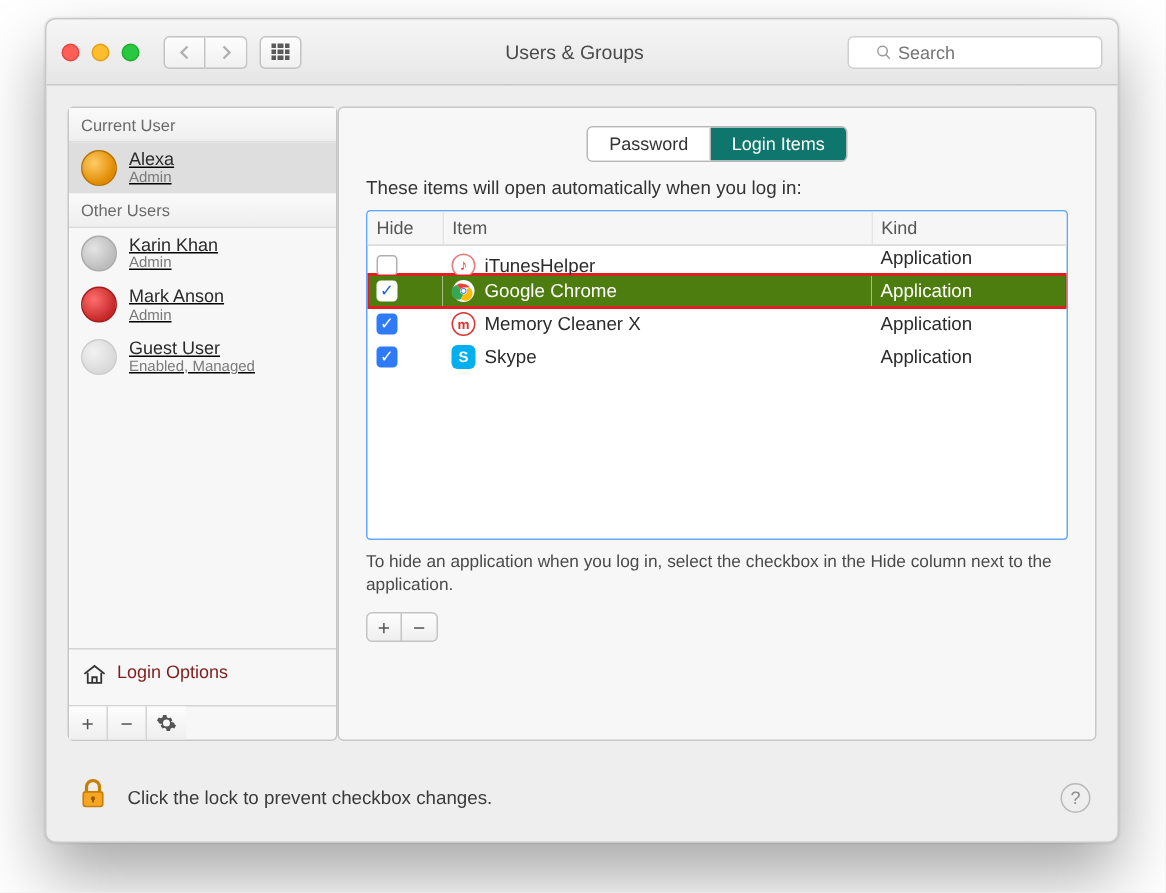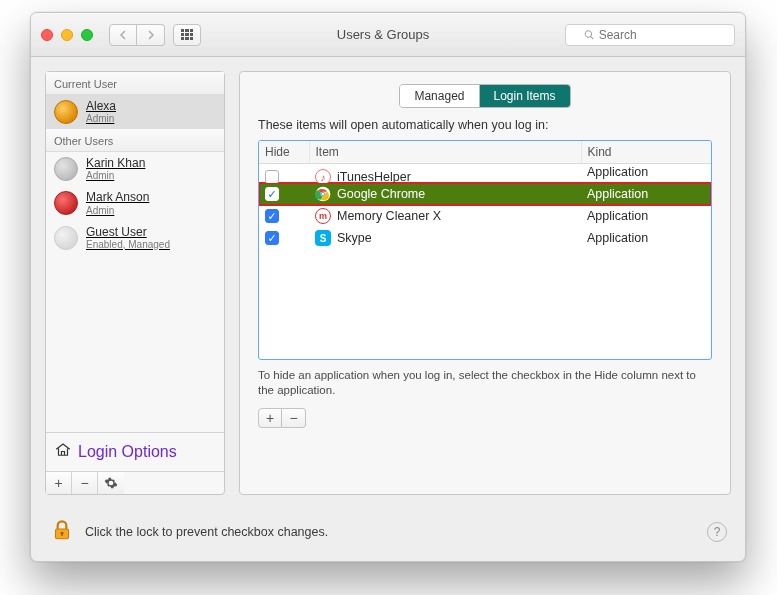--- a/index.html
+++ b/index.html
@@ -52,21 +52,21 @@
   .title { flex:1; text-align:center; font-size:13px; color:#4a4a4a; }
   .search {
     width: 170px; height: 22px;
     background:#fff; border:1px solid #cfcfcf; border-radius:4px;
     display:flex; align-items:center; padding:0 18px; gap:4px;
     color:#b0b0b0; font-size:12px;
   }
   .search svg { width:12px; height:12px; fill:#9b9b9b; }
   .search input { border:none; outline:none; font-size:12px; width:100%; color:#333; }
   
-  .body { flex:1; display:flex; gap:14px; padding: 14px 14px 10px 14px; }
+  .body { flex:1; display:flex; padding: 14px 14px 10px 14px; }
   
   .sidebar {
     width: 180px;
     display:flex; flex-direction:column;
     border:1px solid #c7c7c7; border-radius:4px;
     background:#f7f7f7;
   }
   .sb-header {
     font-size:11px; color:#6b6b6b; padding:6px 8px 4px 8px;
     border-bottom:1px solid #dcdcdc;
@@ -83,22 +83,22 @@
   .avatar.grey   { background: radial-gradient(circle at 35% 35%, #e4e4e4, #bcbcbc 70%); border:1px solid #aaa;}
   .avatar.red    { background: radial-gradient(circle at 35% 35%, #ff6e6e, #c62828 70%); border:1px solid #a31d1d;}
   .avatar.ghost  { background: radial-gradient(circle at 35% 35%, #f2f2f2, #d9d9d9 70%); border:1px solid #ccc;}
   .user-txt { line-height: 1.1; }
   .user-name { font-size:12px; color:#2b2b2b; }
   .user-role { font-size:10px; color:#7a7a7a; }
   .sb-flex { flex:1; }
   .login-opts {
     border-top:1px solid #d3d3d3;
     padding:8px 8px;
-    display:flex; align-items:center; gap:6px;
-    font-size:16px; color:#6d28d9;
+    display:flex; align-items:flex-start; gap:6px;
+    font-size:12px; color:#7f1d1d;
   }
   .house-icon svg { width:18px; height:18px; stroke:#333; fill:none; stroke-width:1.6; }
   .sb-footer {
     border-top:1px solid #d3d3d3;
     display:flex;
   }
   .sb-btn {
     width:26px; height:22px;
     border-right:1px solid #d3d3d3;
     display:flex; align-items:center; justify-content:center;
@@ -286,21 +286,21 @@
           <svg viewBox="0 0 24 24">
               <path d="M12 8a4 4 0 1 0 0 8 4 4 0 0 0 0-8zm9 4a7 7 0 0 1-.1 1.2l2 1.6-2 3.4-2.4-.8a7 7 0 0 1-2 1.2l-.4 2.5h-4l-.4-2.5a7 7 0 0 1-2-1.2l-2.4.8-2-3.4 2-1.6A7 7 0 0 1 3 12a7 7 0 0 1 .1-1.2l-2-1.6 2-3.4 2.4.8a7 7 0 0 1 2-1.2L8 2.9h4l.4 2.5a7 7 0 0 1 2 1.2l2.4-.8 2 3.4-2 1.6A7 7 0 0 1 21 12z"></path>
             </svg>
         </div>
       </div>
     </div>
 
     <div class="main">
       <div class="tabs">
         <div class="tab-grp">
-          <div class="tab">Managed</div>
+          <div class="tab">Password</div>
           <div class="tab active">Login Items</div>
         </div>
       </div>
       <div class="instr">These items will open automatically when you log in:</div>
       <div class="table-wrap">
         <table>
           <colgroup>
               <col class="col-hide">
               <col class="col-item">
               <col class="col-kind">

